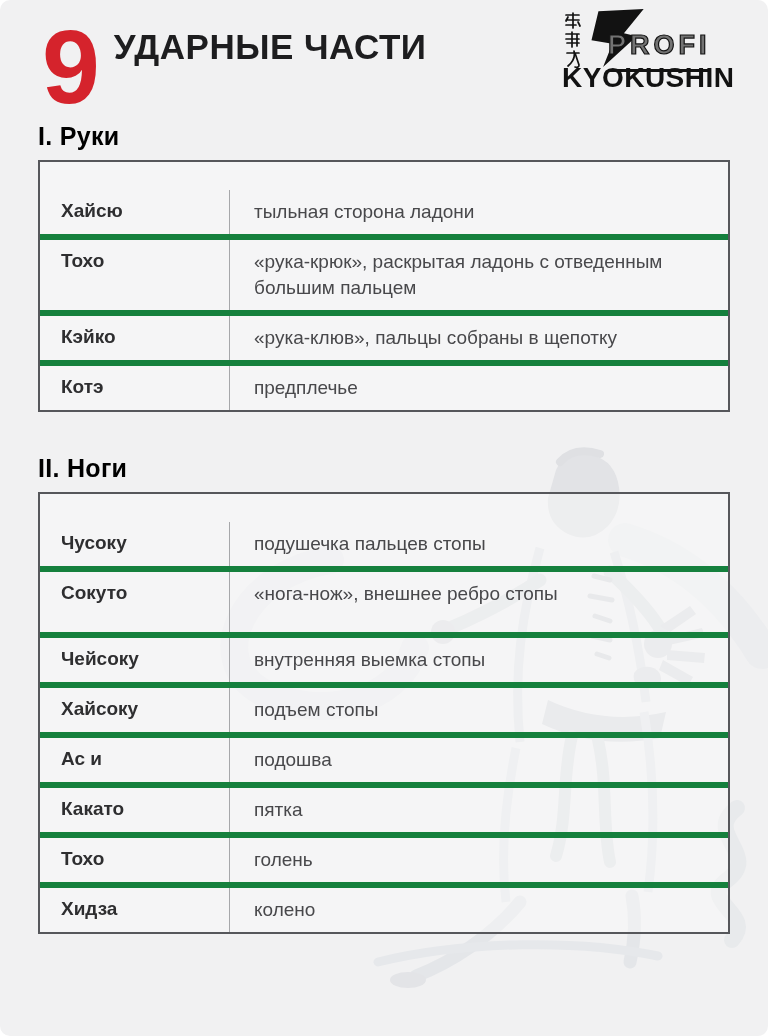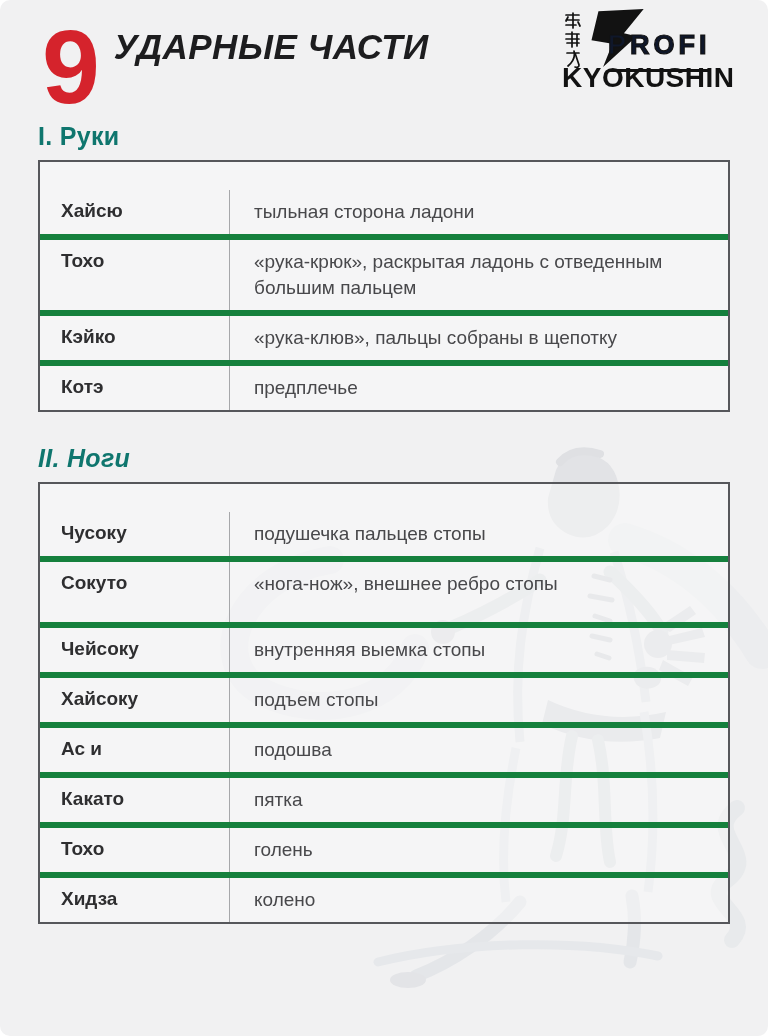--- a/index.html
+++ b/index.html
@@ -18,47 +18,47 @@
     pointer-events:none;
   }
   .content { position:relative; z-index:1; padding:0 38px; }
 
   
   .header { display:flex; align-items:flex-start; padding-top:24px; height:100px; position:relative; }
   .big-number {
     font-size:104px; line-height:0.84; font-weight:700;
     color:#d5232c; letter-spacing:-2px; margin-left:4px;
   }
-  .title-block { margin-left:16px; margin-top:4px;font-style:italic; }
+  .title-block { margin-left:16px; margin-top:4px; }
   .title-line {
     font-size:35px; line-height:38px; font-weight:700;
     color:#1d1d1f; letter-spacing:0.5px; white-space:nowrap;
   }
   .logo { position:absolute; right:-8px; top:8px; width:176px; height:84px; }
   .kanji-wrap  { position:absolute; left:2px; top:4px; }
   .swoosh-wrap { position:absolute; left:26px; top:0; z-index:0; }
   .profi-label {
     position:absolute; left:46px; top:24px; z-index:1;
     font-size:27px; line-height:27px; font-weight:700; letter-spacing:4px;
-    color:#0f172a;
+    color:#737373;
     -webkit-text-stroke:1.2px #121212;
     border-bottom:3px solid #121212; padding-bottom:10px;
   }
   .kyokushin-label {
     position:absolute; left:0; bottom:0;
     font-size:28px; line-height:28px; font-weight:700; letter-spacing:0.5px;
     color:#121212; white-space:nowrap;text-align:right;
   }
 
   
   .section-heading {
-    font-size:25px; font-weight:700; color:#0f766e;
+    font-size:25px; font-weight:700; color:#000000;
     margin:22px 0 9px 0; letter-spacing:0.3px;
   }
-  .section:nth-child(2) .section-heading { margin-top:32px;font-style:italic; }
+  .section:nth-child(2) .section-heading { margin-top:42px; }
   .def-table {
     border:2px solid #56575b;
     background:rgba(250,250,251,0.45);
   }
   .row { display:flex; align-items:stretch; border-top:6px solid #15803d; min-height:42px; }
   .row:first-child { border-top:none;margin-top:28px; }
   .row.tall { min-height:66px; }
   .term-cell {
     width:190px; flex:0 0 190px;
     padding:9px 10px 9px 21px;

